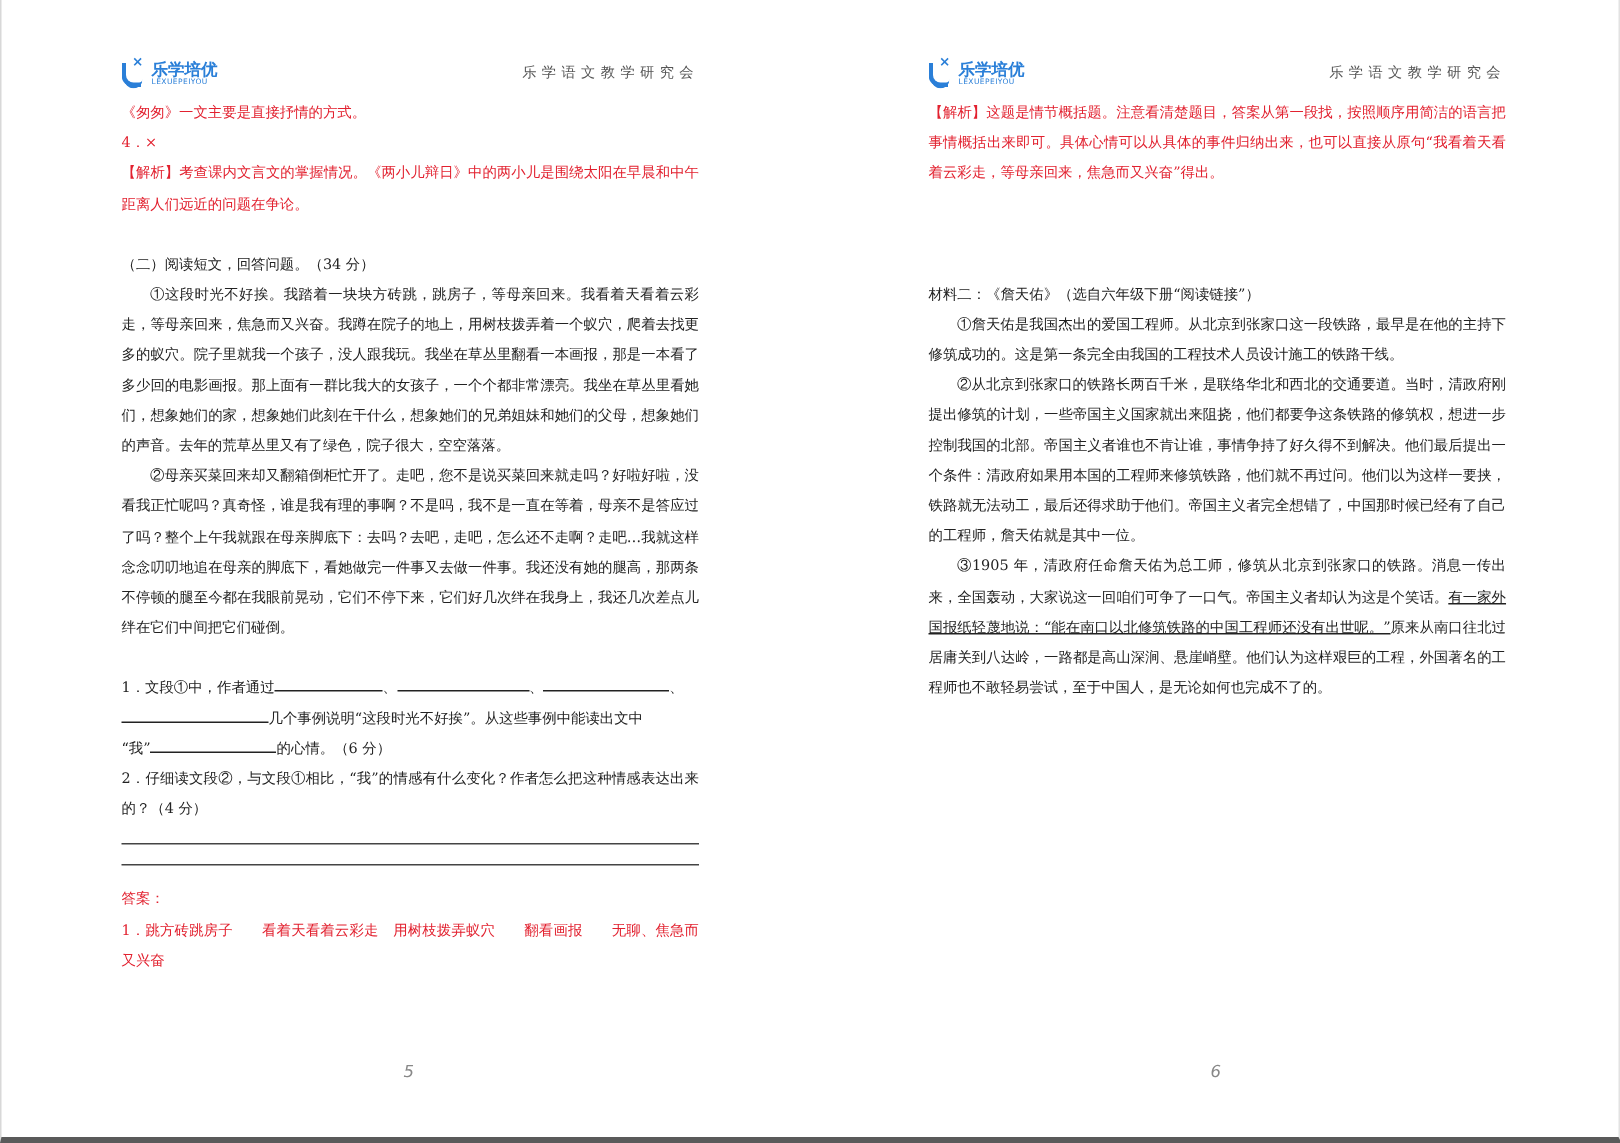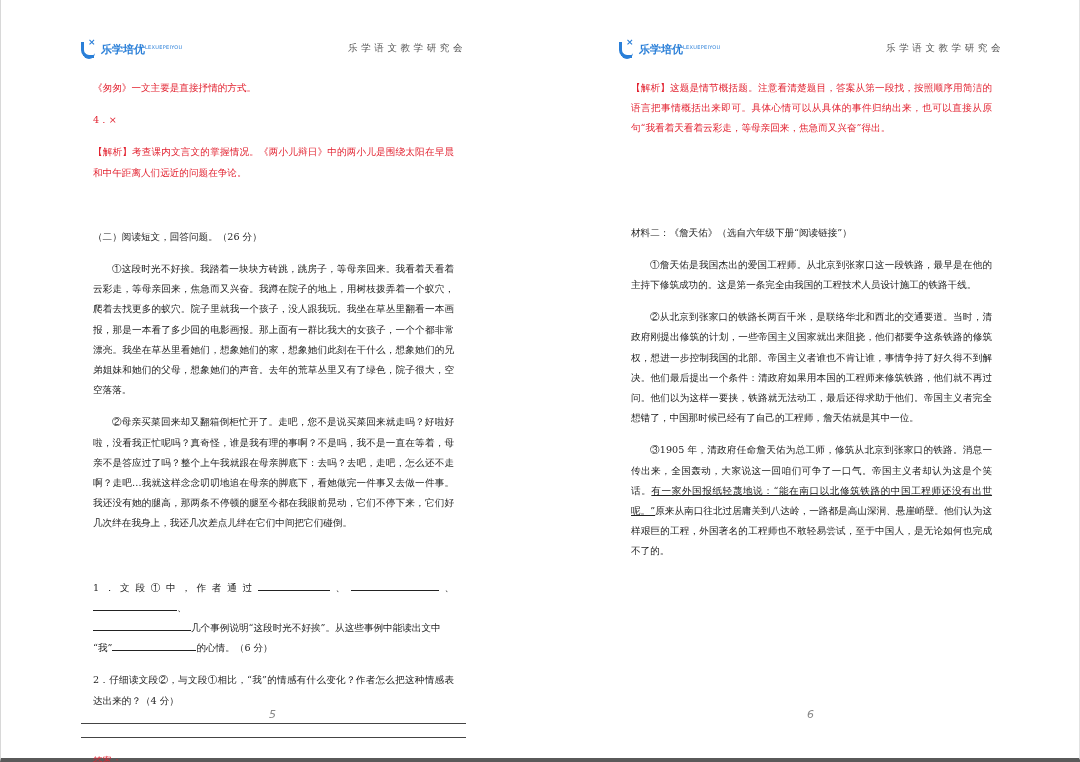--- a/index.html
+++ b/index.html
@@ -20,27 +20,27 @@
   .logo-mark { width:16px; height:18px; position:relative; margin-right:4px; }
   .logo-mark .u {
     position:absolute; left:0; top:2px; width:10px; height:13px;
     border:3px solid #2a7fd8; border-top:none; border-right:none; border-radius:0 0 0 8px;
   }
   .logo-mark .smile {
     position:absolute; left:2px; top:10px; width:12px; height:6px;
     border-bottom:3px solid #2a7fd8; border-radius:0 0 8px 8px;
   }
   .logo-mark .x { position:absolute; left:7px; top:-3px; font-size:9px; font-weight:bold; color:#2a7fd8; font-family:"DejaVu Sans", sans-serif; }
-  .logo-text { display:flex; flex-direction:row; line-height:1; }
+  .logo-text { display:flex; flex-direction:column; line-height:1; }
   .logo-cn { font-family:"DejaVu Sans", sans-serif; font-size:11px; color:#2a7fd8; font-weight:bold; }
   .logo-en { font-family:"DejaVu Sans", sans-serif; font-size:5px; color:#2a7fd8; letter-spacing:0.3px; margin-top:1px; }
   .org { position:absolute; right:0; top:4px; font-family:"DejaVu Sans", sans-serif; font-size:9.5px; color:#555; letter-spacing:3.6px;text-align:right; }
   .body { position:absolute; top:66px; left:0; width:385px; font-size:9.6px; line-height:20.2px; color:#222; }
   .red { color:#e2212f; }
-  .p { margin:12px; text-align:justify; }
+  .p { margin:0; text-align:justify; }
   .indent { text-indent:19px; }
   .gap { height:20px; }
   .blank { display:inline-block; border-bottom:1px solid #222; height:10px; vertical-align:baseline; }
   .line { height:1px; background:#444; margin:8px 0 13px 0; }
   .underline { text-decoration:underline; }
   .pn { position:absolute; top:708px; font-size:11px; color:#888; font-style:italic; font-family:"DejaVu Sans", sans-serif; }
 </style>
 </head>
 <body>
 
@@ -60,21 +60,21 @@
         </div>
       </div>
       <div class="org">乐学语文教学研究会</div>
     </div>
 
     <div class="body">
       <p class="p red">《匆匆》一文主要是直接抒情的方式。</p>
       <p class="p red">4．×</p>
       <p class="p red">【解析】考查课内文言文的掌握情况。《两小儿辩日》中的两小儿是围绕太阳在早晨和中午距离人们远近的问题在争论。</p>
       <div class="gap"></div>
-      <p class="p">（二）阅读短文，回答问题。（26 分）</p>
+      <p class="p">（二）阅读短文，回答问题。（34 分）</p>
       <p class="p indent">①这段时光不好挨。我踏着一块块方砖跳，跳房子，等母亲回来。我看着天看着云彩走，等母亲回来，焦急而又兴奋。我蹲在院子的地上，用树枝拨弄着一个蚁穴，爬着去找更多的蚁穴。院子里就我一个孩子，没人跟我玩。我坐在草丛里翻看一本画报，那是一本看了多少回的电影画报。那上面有一群比我大的女孩子，一个个都非常漂亮。我坐在草丛里看她们，想象她们的家，想象她们此刻在干什么，想象她们的兄弟姐妹和她们的父母，想象她们的声音。去年的荒草丛里又有了绿色，院子很大，空空落落。</p>
       <p class="p indent">②母亲买菜回来却又翻箱倒柜忙开了。走吧，您不是说买菜回来就走吗？好啦好啦，没看我正忙呢吗？真奇怪，谁是我有理的事啊？不是吗，我不是一直在等着，母亲不是答应过了吗？整个上午我就跟在母亲脚底下：去吗？去吧，走吧，怎么还不走啊？走吧…我就这样念念叨叨地追在母亲的脚底下，看她做完一件事又去做一件事。我还没有她的腿高，那两条不停顿的腿至今都在我眼前晃动，它们不停下来，它们好几次绊在我身上，我还几次差点儿绊在它们中间把它们碰倒。</p>
       <div class="gap"></div>
       <p class="p">
         <span>1．文段①中，作者通过</span><span class="blank" style="width:72px"></span><span>、</span><span class="blank" style="width:88px"></span><span>、</span><span class="blank" style="width:84px"></span><span>、</span><br><span class="blank" style="width:98px"></span><span>几个事例说明“这段时光不好挨”。从这些事例中能读出文中</span><br><span>“我”</span><span class="blank" style="width:84px"></span><span>的心情。（6 分）</span>
       </p>
       <p class="p">2．仔细读文段②，与文段①相比，“我”的情感有什么变化？作者怎么把这种情感表达出来的？（4 分）</p>
       <div class="line" style="margin-top:12px"></div>
       <div class="line"></div>
       <p class="p red">答案：</p>

